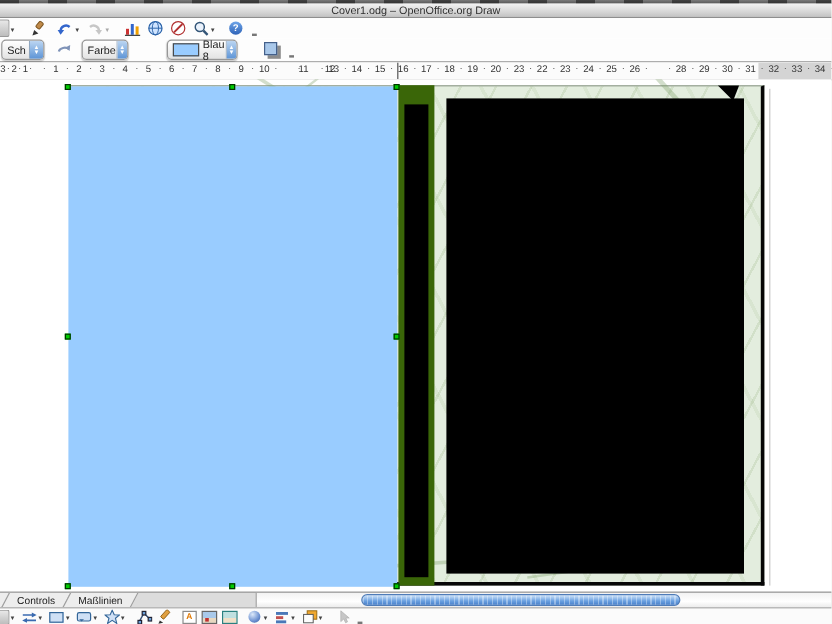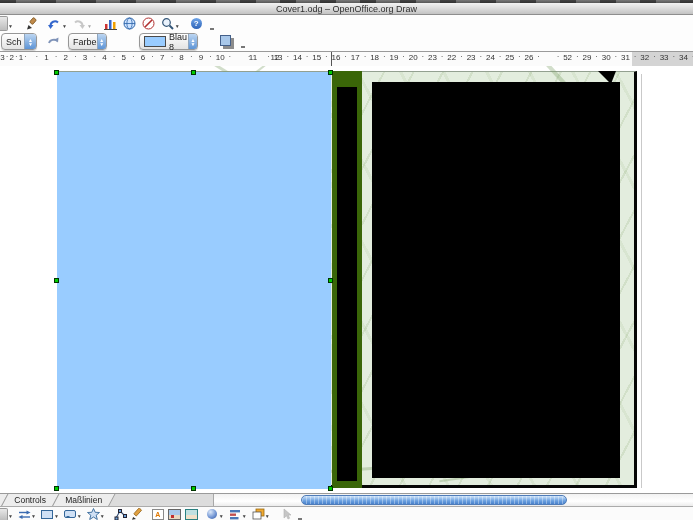--- a/index.html
+++ b/index.html
@@ -305,21 +305,21 @@
       <span class="rt" style="left: 471.1px;">23</span>
       <span class="rt dot" style="left: 480.8px;">·</span>
       <span class="rt" style="left: 490.4px;">24</span>
       <span class="rt dot" style="left: 500.1px;">·</span>
       <span class="rt" style="left: 509.7px;">25</span>
       <span class="rt dot" style="left: 519.4px;">·</span>
       <span class="rt" style="left: 529px;">26</span>
       <span class="rt dot" style="left: 538.7px;">·</span>
       <span class="rt" style="left: 548.3px; margin-top: 15px;">27</span>
       <span class="rt dot" style="left: 558px;">·</span>
-      <span class="rt" style="left: 567.6px;">52</span>
+      <span class="rt" style="left: 567.6px;">28</span>
       <span class="rt dot" style="left: 577.3px;">·</span>
       <span class="rt" style="left: 586.9px;">29</span>
       <span class="rt dot" style="left: 596.6px;">·</span>
       <span class="rt" style="left: 606.2px;">30</span>
       <span class="rt dot" style="left: 615.9px;">·</span>
       <span class="rt" style="left: 625.5px;">31</span>
       <span class="rt dot" style="left: 635.2px;">·</span>
       <span class="rt" style="left: 644.8px;">32</span>
       <span class="rt dot" style="left: 654.5px;">·</span>
       <span class="rt" style="left: 664.1px;">33</span>

